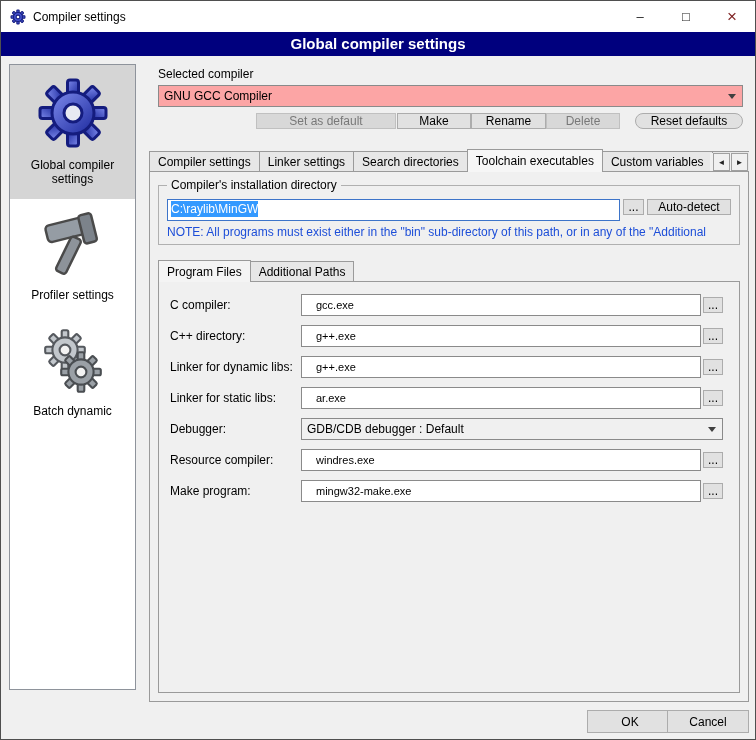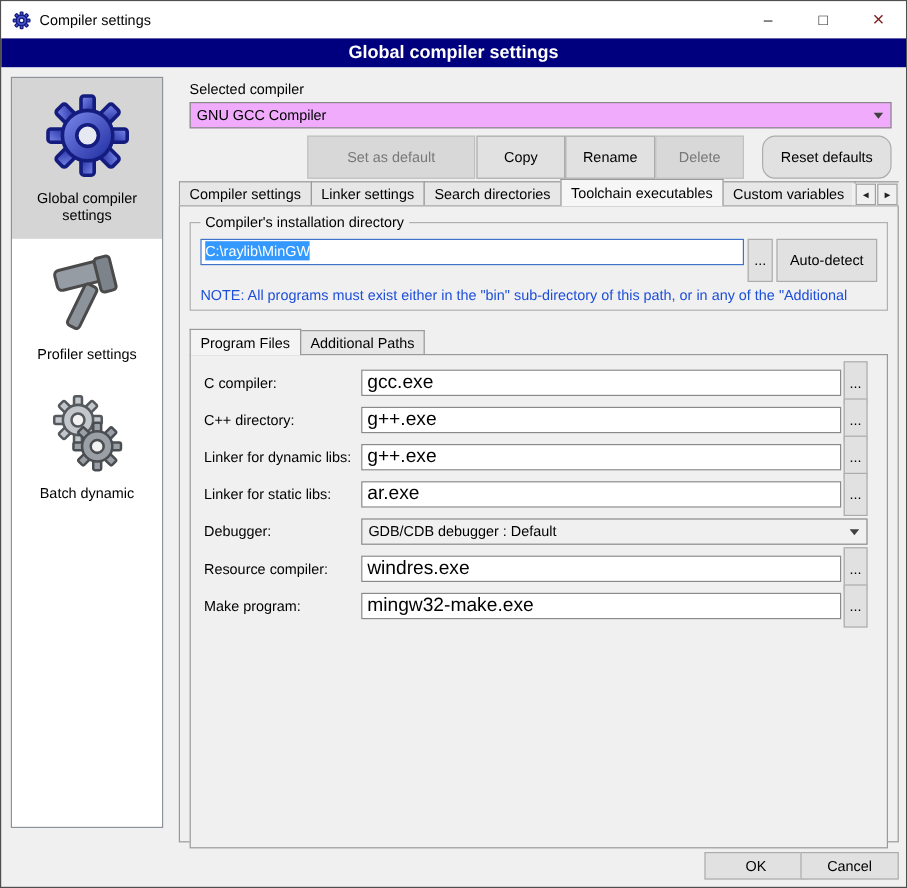--- a/index.html
+++ b/index.html
@@ -17,23 +17,23 @@
   
   .header-band { position:absolute; left:0; top:31px; width:100%; height:24px; background:#00007e; color:#fff; text-align:center; font-weight:bold; font-size:15px; line-height:23px; }
 
   
   .sidebar { position:absolute; left:8px; top:63px; width:127px; height:626px; background:#fff; border:1px solid #8e939b; }
   .side-item { display:flex; flex-direction:column; align-items:center; padding:10px 3px 13px; }
   .side-item.selected { background:#d5d5d5; }
   .side-label { text-align:center; margin-top:7px; line-height:14px; }
 
   
-  .btn { background:#e1e1e1; border:1px solid #acacac; display:flex; align-items:center; justify-content:center; height:36px; white-space:nowrap; font-size:12px; }
+  .btn { background:#e1e1e1; border:1px solid #acacac; display:flex; align-items:center; justify-content:center; height:16px; white-space:nowrap; font-size:12px; }
   .btn.disabled { background:#d8d8d8; border-color:#c0c0c0; color:#787878; }
-  .combo { height:22px; border:1px solid #8a8a8a; background:#f0abfc; display:flex; align-items:center; padding:0 22px 0 5px; position:relative; white-space:nowrap; overflow:hidden; }
+  .combo { height:22px; border:1px solid #8a8a8a; background:#fca5a5; display:flex; align-items:center; padding:0 22px 0 5px; position:relative; white-space:nowrap; overflow:hidden; }
   .combo-arrow { position:absolute; right:0; top:0; width:20px; height:100%; display:flex; align-items:center; justify-content:center; }
   .caret { width:0; height:0; border-left:4px solid transparent; border-right:4px solid transparent; border-top:5px solid #404040; }
 
   
   .selected-compiler-label { position:absolute; left:157px; top:66px; }
   .compiler-combo { position:absolute; left:157px; top:84px; width:585px; }
   .toolbar-btn { position:absolute; top:112px; }
   .b-setdefault { left:255px; width:140px; }
   .b-copy { left:396px; width:74px; }
   .b-rename { left:470px; width:75px; }
@@ -63,21 +63,21 @@
 
   
   .subtabs { display:flex; align-items:flex-end; height:22px; margin-top:14px; position:relative; z-index:2; }
   .subtab { flex:none; border:1px solid #9a9a9a; border-bottom:none; background:#e7e7e7; padding:0 8px; height:20px; display:flex; align-items:center; white-space:nowrap; }
   .subtab + .subtab { margin-left:-1px; }
   .subtab.active { background:#f4f4f4; height:22px; margin-bottom:-1px; z-index:3; position:relative; }
   .subpanel { border:1px solid #9a9a9a; background:#f0f0f0; height:412px; padding:12px 16px 0 11px; position:relative; z-index:1; }
 
   .field-row { display:flex; align-items:center; margin-bottom:9px; height:22px; }
   .field-label { width:131px; flex:none; }
-  .text-input { flex:1; height:22px; border:1px solid #8a8a8a; background:#fff; padding:0 4px; font-family:"Liberation Sans","DejaVu Sans",sans-serif; font-size:16px; color:#000; }
+  .text-input { flex:1; height:22px; border:1px solid #8a8a8a; background:#fff; padding:0 14px; font-family:"Liberation Sans","DejaVu Sans",sans-serif; font-size:11px; color:#000; }
   .mini-browse { width:20px; margin-left:2px; flex:none; }
   .debugger-combo { flex:1; background:#f0f0f0; }
 
   
   .footer-btn { position:absolute; height:23px; }
   .ok-btn { left:586px; top:709px; width:86px; }
   .cancel-btn { left:666px; top:709px; width:82px; }
 </style>
 </head>
 <body>
@@ -154,21 +154,21 @@
 
   <div class="selected-compiler-label">Selected compiler</div>
   <div class="combo compiler-combo">
     <span>GNU GCC Compiler</span>
     <span class="combo-arrow">
         <span class="caret"></span>
       </span>
   </div>
 
   <div class="btn disabled toolbar-btn b-setdefault">Set as default</div>
-  <div class="btn toolbar-btn b-copy">Copy</div>
+  <div class="btn toolbar-btn b-copy">Make</div>
   <div class="btn toolbar-btn b-rename">Rename</div>
   <div class="btn disabled toolbar-btn b-delete">Delete</div>
   <div class="btn toolbar-btn b-reset">Reset defaults</div>
 
   <div class="tabstrip">
     <div class="tab">Compiler settings</div>
     <div class="tab">Linker settings</div>
     <div class="tab">Search directories</div>
     <div class="tab active">Toolchain executables</div>
     <div class="tab">Custom variables</div>

